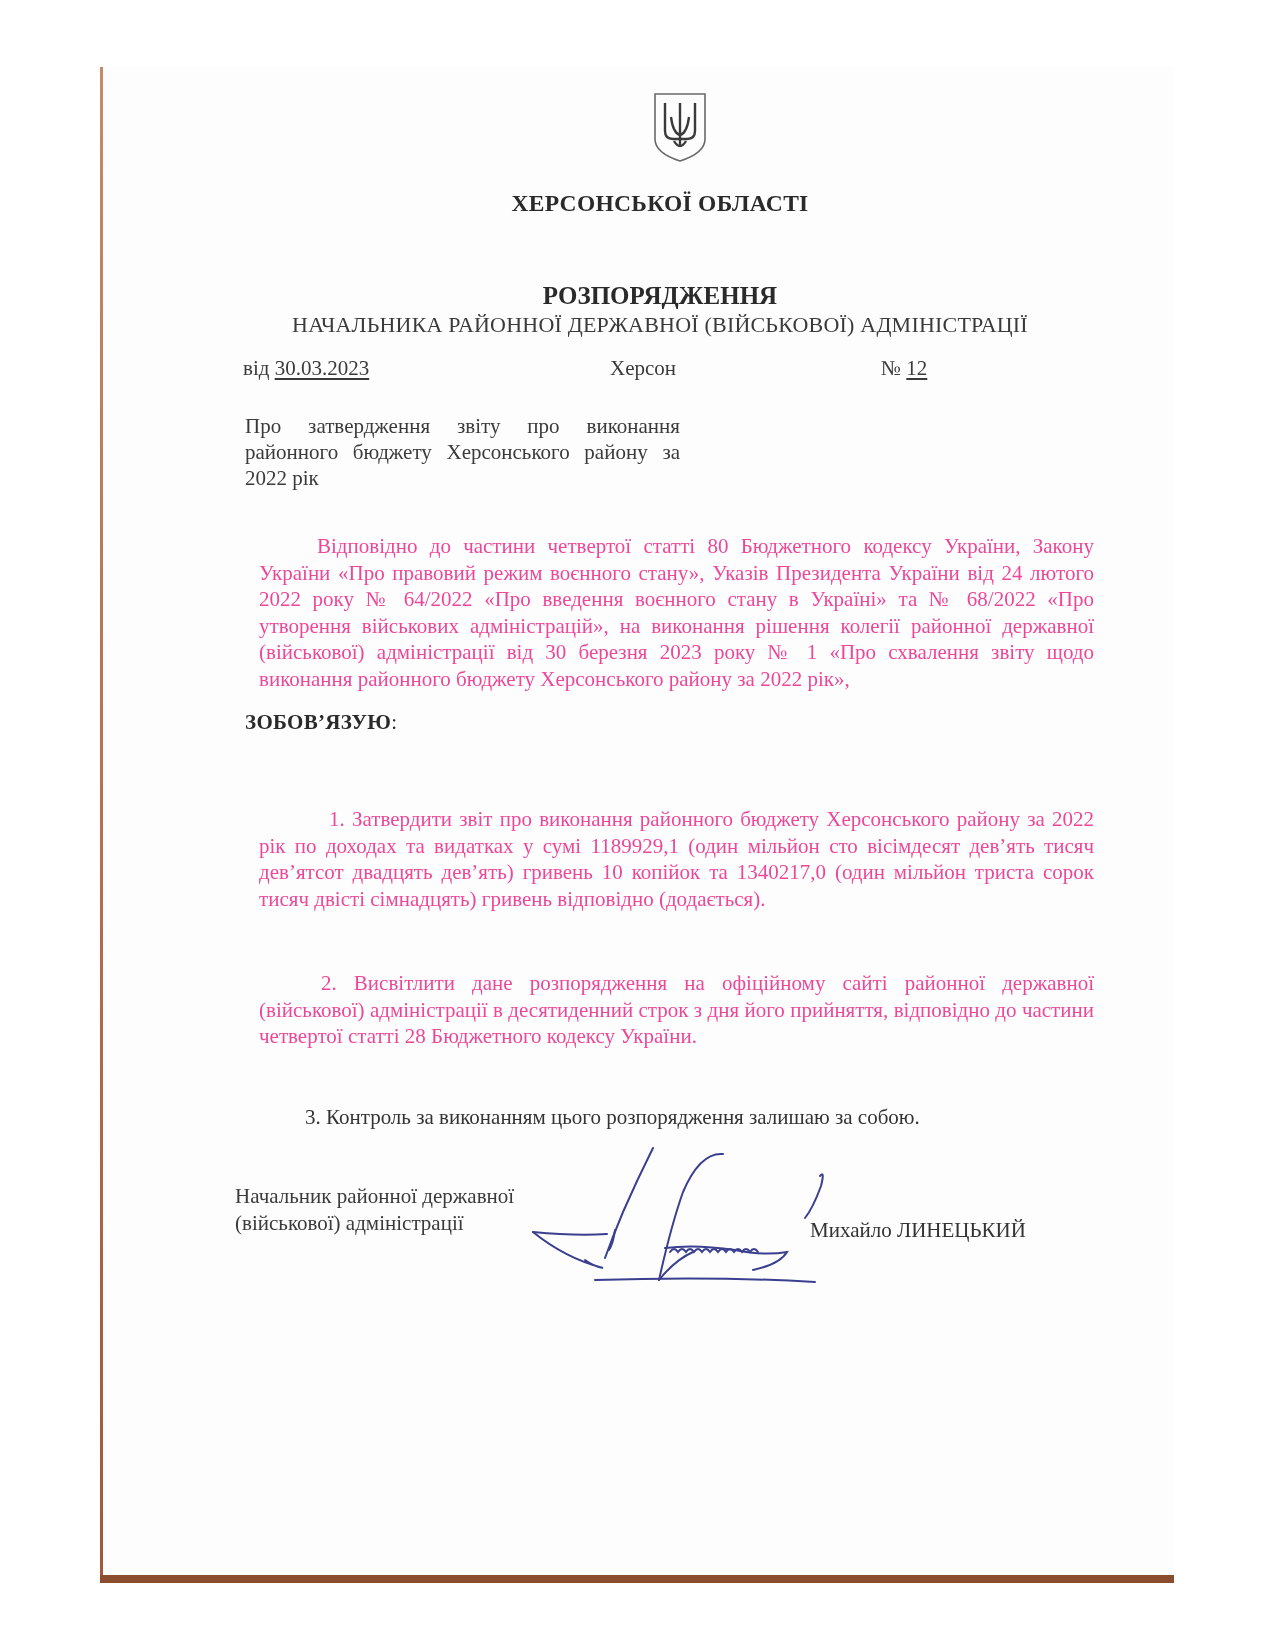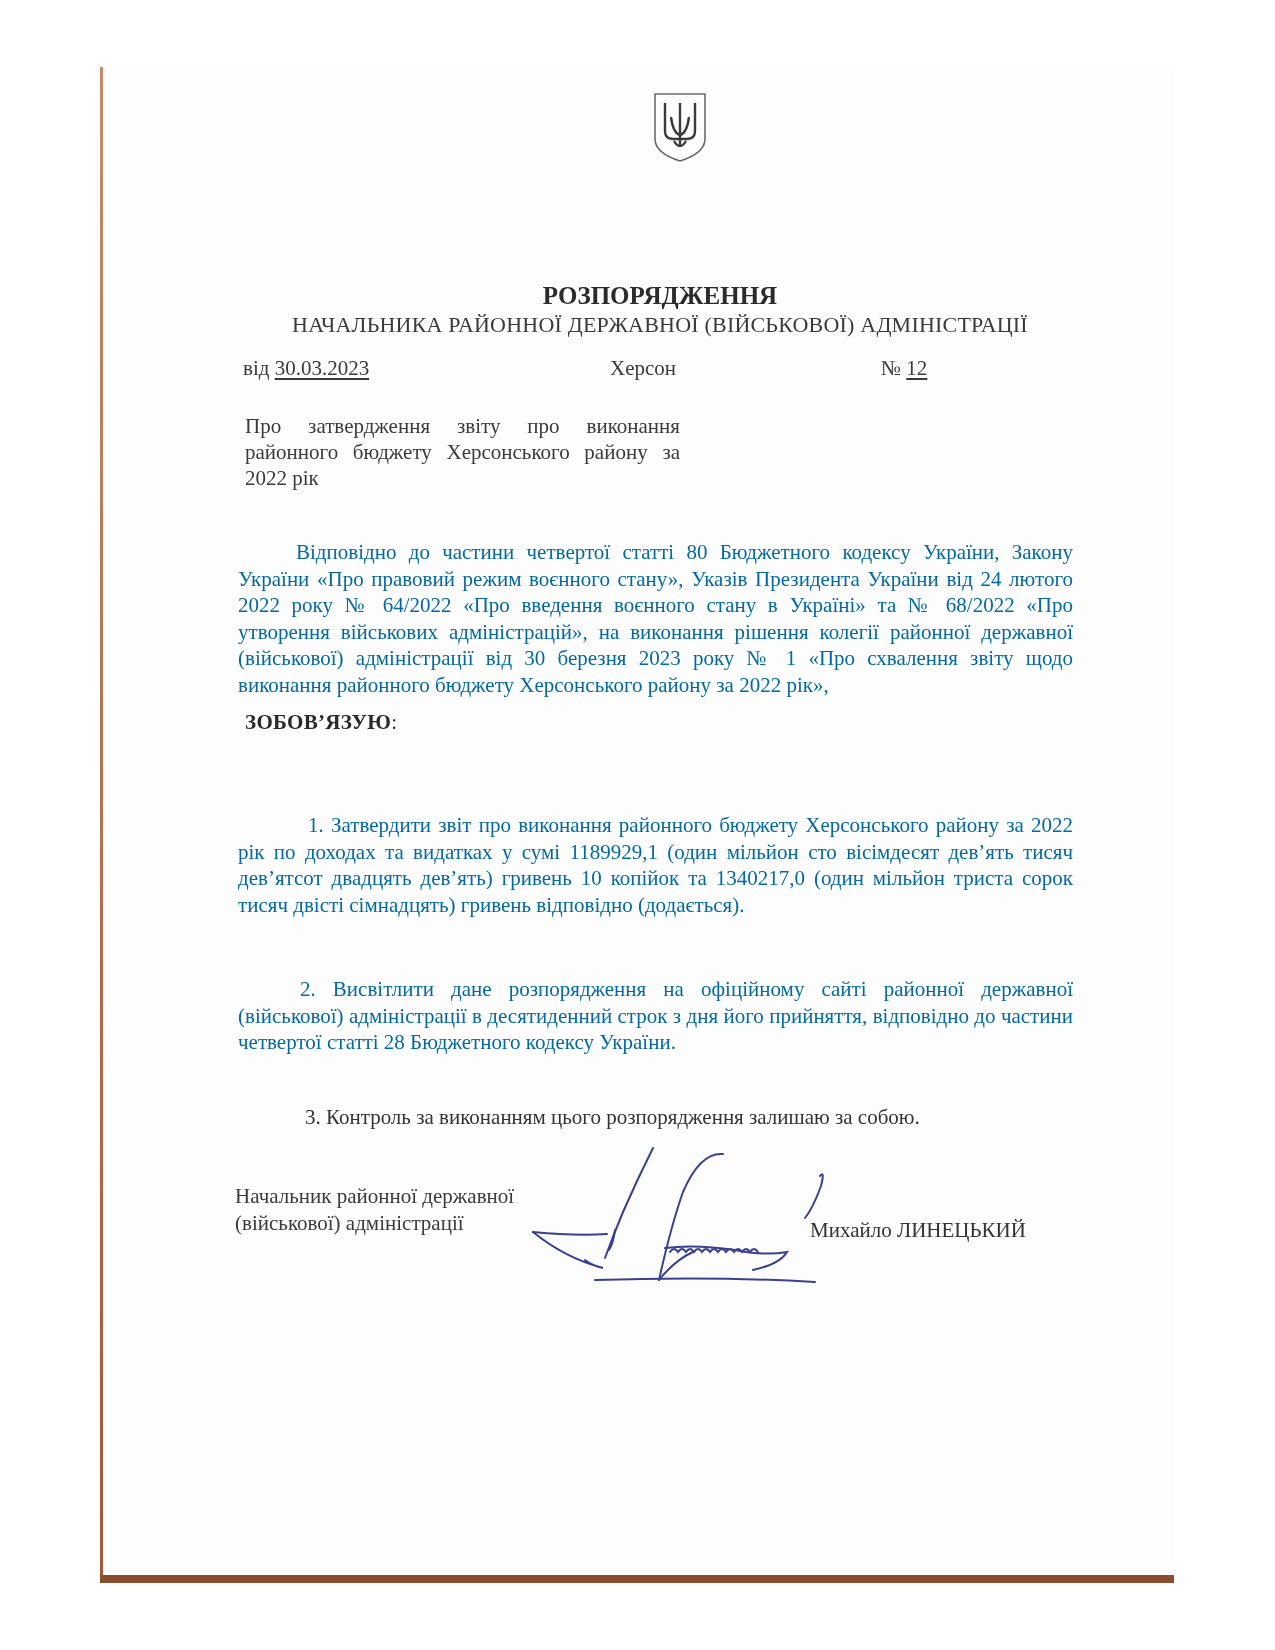--- a/index.html
+++ b/index.html
@@ -8,21 +8,21 @@
   .edge-left { position: absolute; left: 100px; top: 67px; width: 3px; height: 1516px; background: linear-gradient(#c58a67, #a0583a); }
   .edge-bottom { position: absolute; left: 100px; top: 1575px; width: 1074px; height: 8px; background: #8a4e2f; }
   .trident { position: absolute; left: 651px; top: 91px; width: 58px; height: 72px; }
   .center { position: absolute; left: 240px; width: 840px; text-align: center; }
   .admin-title { top: 188px; font-weight: bold; font-size: 23.5px; line-height: 31px; letter-spacing: 0.3px; color: #2a2a2a; }
   .order-title { top: 282px; font-weight: bold; font-size: 25px; color: #2a2a2a; }
   .order-sub { top: 312px; font-size: 22px; letter-spacing: 0.2px; color: #3a3a3a; }
   .meta { position: absolute; top: 356px; font-size: 21px; color: #3a3a3a; }
   .u { text-decoration: underline; text-underline-offset: 3px; }
   .subject { position: absolute; left: 245px; top: 413px; width: 435px; font-size: 21px; line-height: 26px; text-align: justify; color: #3a3a3a; }
-  .para { position: absolute; left: 238px; width: 835px; font-size: 21px; line-height: 26.5px; text-align: justify; color: #0369a1; margin-top: 6px; }
+  .para { position: absolute; left: 259px; width: 835px; font-size: 21px; line-height: 26.5px; text-align: justify; color: #ec4899; }
   .para .indent { display: inline-block; width: 58px; }
   .p-basis { top: 533px; }
   .oblige { position: absolute; left: 245px; top: 710px; font-size: 21px; font-weight: bold; color: #2a2a2a; letter-spacing: 0.3px; }
   .p-1 { top: 806px; }
   .p-2 { top: 970px; }
   .p-3 { position: absolute; left: 305px; top: 1105px; font-size: 21px; color: #333; }
   .sig-label { position: absolute; left: 235px; top: 1183px; font-size: 21px; line-height: 27px; color: #3a3a3a; }
   .sig-name { position: absolute; left: 810px; top: 1218px; font-size: 21px; color: #333; }
   .signature { position: absolute; left: 525px; top: 1140px; width: 330px; height: 150px; }
 </style>
@@ -38,20 +38,21 @@
   <g fill="none" stroke="#3a3a3a" stroke-width="2.4" stroke-linejoin="round">
     <path d="M29 12 L29 56"></path>
     <path d="M14 12 L14 40 Q14 48 22 48 L29 48"></path>
     <path d="M44 12 L44 40 Q44 48 36 48 L29 48"></path>
     <path d="M20 26 Q22 42 29 44 Q36 42 38 26"></path>
     <path d="M23 50 Q29 60 35 50"></path>
   </g>
 </svg>
 
 <div class="center admin-title">
+  <div>ХЕРСОНСЬКОЇ ОБЛАСТІ</div>
 </div>
 
 <div class="center order-title">РОЗПОРЯДЖЕННЯ</div>
 <div class="center order-sub">НАЧАЛЬНИКА РАЙОННОЇ ДЕРЖАВНОЇ (ВІЙСЬКОВОЇ) АДМІНІСТРАЦІЇ</div>
 
 <div class="meta" style="left:243px;">
   <span>від</span>
   <span class="u">30.03.2023</span>
 </div>
 <div class="meta" style="left:610px;">Херсон</div>

